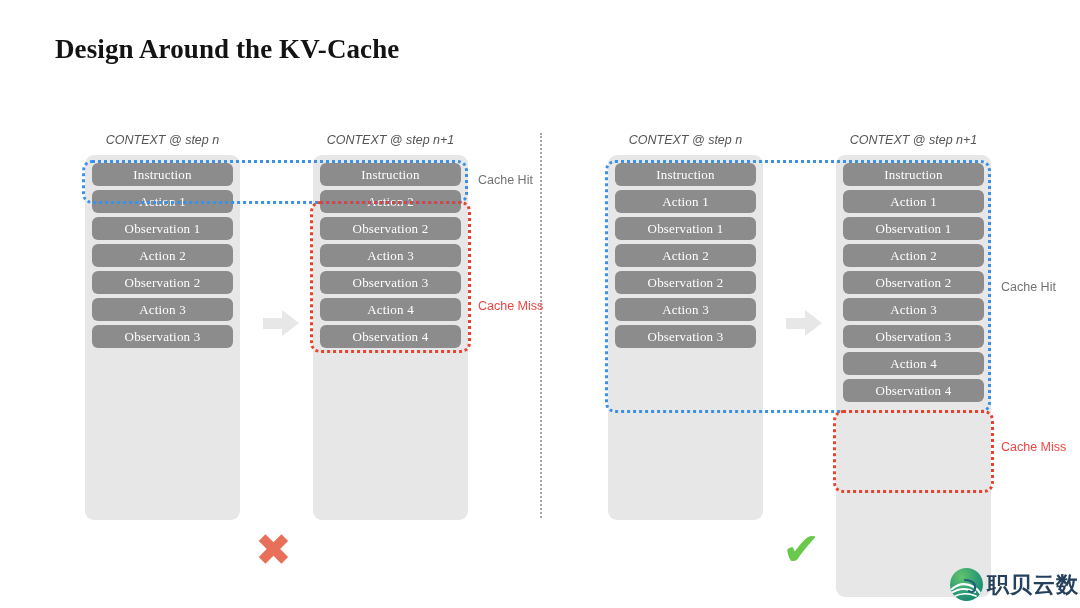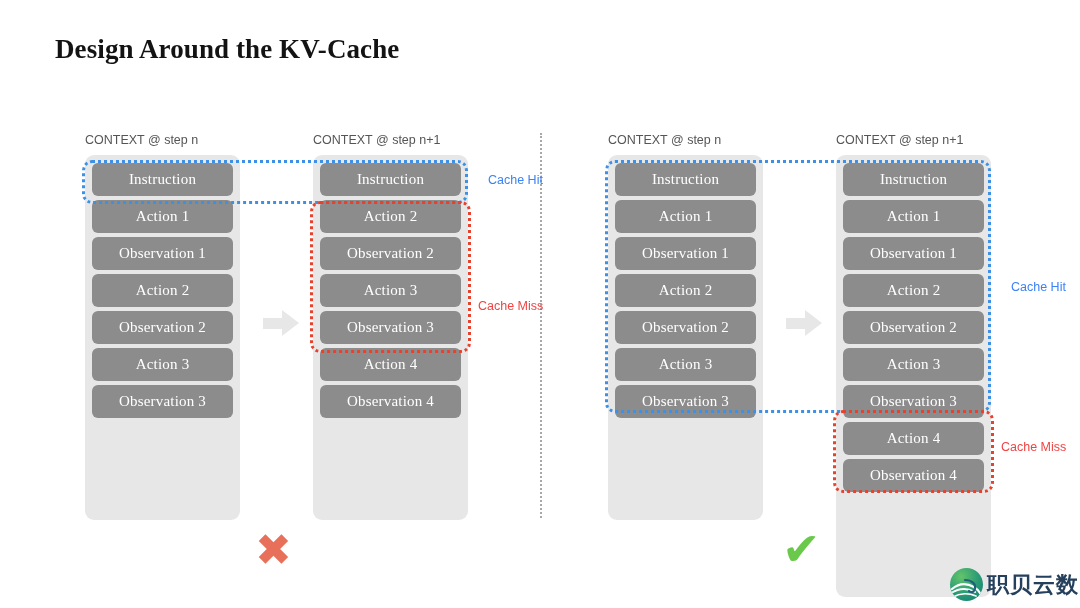--- a/index.html
+++ b/index.html
@@ -50,46 +50,48 @@
   
   .col {
     position: absolute;
     top: 0;
   }
   .col-header {
     position: absolute;
     top: 0;
     left: 0;
     width: 155px;
+    text-align: center;
     font-size: 12.5px;
     color: #555555;
     white-space: nowrap;
+    font-style: italic;
   }
   .col-body {
     position: absolute;
     top: 22px;
     left: 0;
     width: 155px;
     background: #e7e7e7;
     border-radius: 9px;
     padding: 8px 7px;
     box-sizing: border-box;
   }
   .col-body.tall-365  { height: 365px; }
   .col-body.tall-442  { height: 442px; }
 
   
   .blk {
-    height: 33px;
+    height: 23px;
     margin-bottom: 4px;
     background: #8c8c8c;
     border-radius: 6px;
     color: #ffffff;
     font-family: "Liberation Serif", serif;
-    font-size: 15px;
+    font-size: 13px;
     display: flex;
     align-items: center;
     justify-content: center;
     box-sizing: border-box;
     letter-spacing: 0.2px;
   }
   .blk:last-child { margin-bottom: 0; }
 
   
   .hl {
@@ -99,21 +101,21 @@
   }
   .hl.blue { border: 3px dotted #3c91e6; border-radius: 10px; }
   .hl.red  { border: 3px dotted #e8422e; border-radius: 10px; }
 
   
   .cache-label {
     position: absolute;
     font-size: 12.5px;
     white-space: nowrap;
   }
-  .cache-label.hit  { color: #3b82f6; margin-left: 10px; }
+  .cache-label.hit  { color: #737373; }
   .cache-label.miss { color: #ef4444; }
 
   
   .arrow {
     position: absolute;
     width: 36px;
     height: 26px;
   }
   .arrow .shaft {
     position: absolute;

